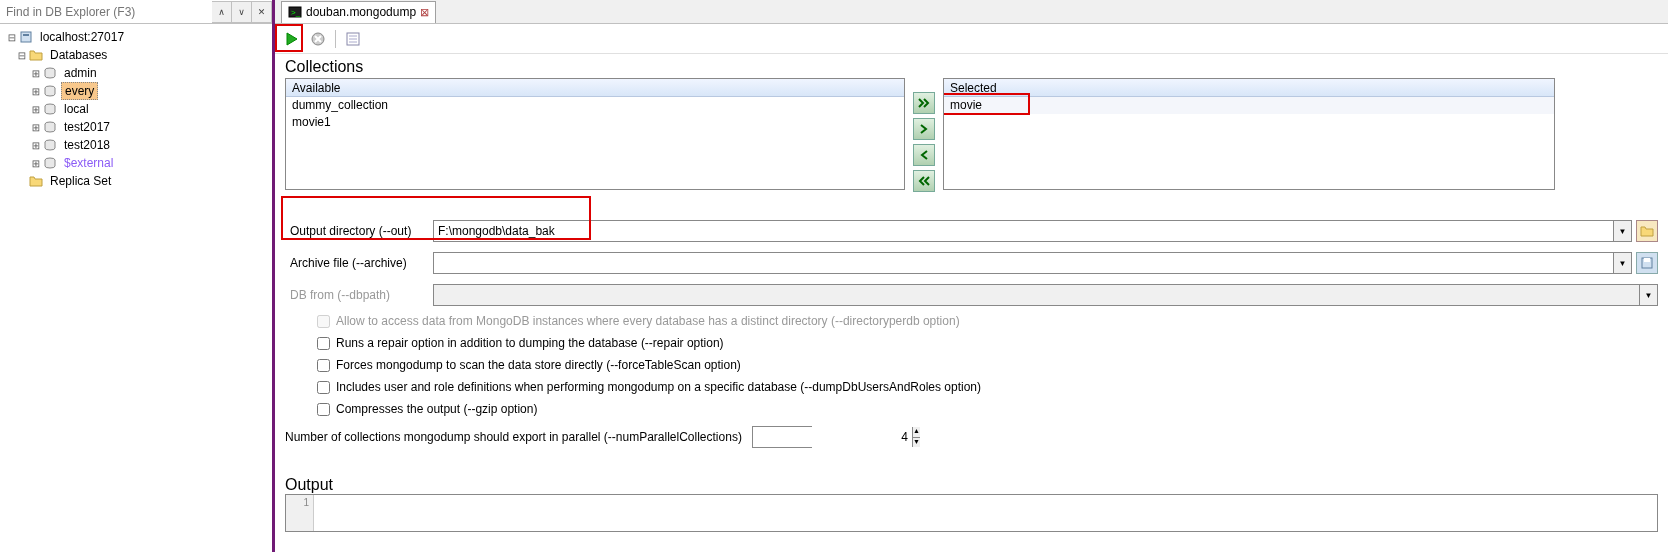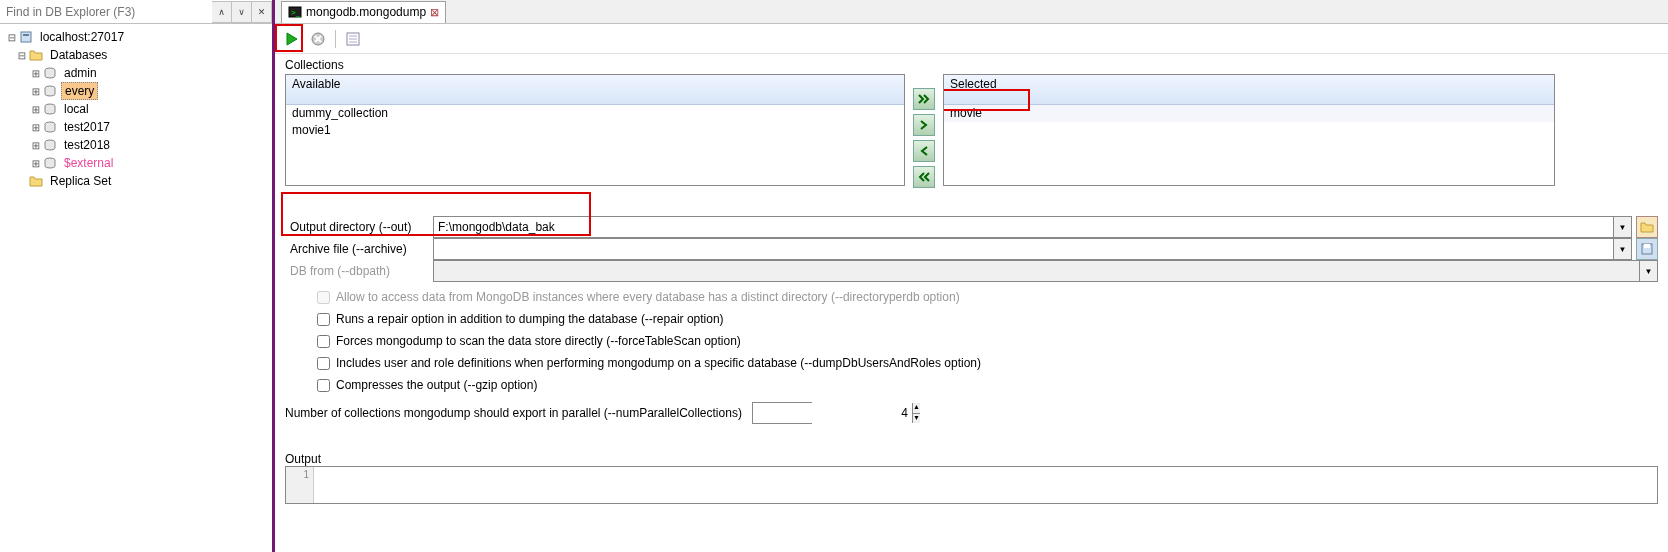--- a/index.html
+++ b/index.html
@@ -23,34 +23,34 @@
 .right-panel { flex: 1; display: flex; flex-direction: column; }
 .tab-bar { height: 24px; background: #f0f0f0; border-bottom: 1px solid #c0c0c0; display: flex; align-items: center; padding-left: 6px; }
 .tab { height: 22px; background: #fff; border: 1px solid #a0a0a0; border-bottom: none; display: flex; align-items: center; padding: 0 6px; gap: 4px; }
 .tab-close { color: #b04040; font-size: 11px; cursor: pointer; }
 .toolbar { height: 30px; display: flex; align-items: center; padding: 0 6px; gap: 4px; border-bottom: 1px solid #e0e0e0; }
 .tool-btn { width: 22px; height: 22px; display: flex; align-items: center; justify-content: center; cursor: pointer; }
 .tool-sep { width: 1px; height: 18px; background: #c0c0c0; margin: 0 2px; }
 .red-box { position: absolute; border: 2px solid #d00; pointer-events: none; }
 
 .content { flex: 1; padding: 4px 10px; overflow: auto; position: relative; }
-.label-text { font-size: 12px; }
+.label-text { font-size: 16px; }
 
 .collections-row { display: flex; gap: 8px; margin-top: 2px; }
 .listbox { border: 1px solid #888; background: #fff; height: 112px; overflow: auto; }
 .avail-box { width: 620px; }
 .sel-box { width: 612px; }
-.list-header { background: linear-gradient(#f0f5ff, #d8e6f8); border-bottom: 1px solid #b8c8e0; padding: 2px 6px; height: 30px; }
+.list-header { background: linear-gradient(#f0f5ff, #d8e6f8); border-bottom: 1px solid #b8c8e0; padding: 2px 6px; height: 18px; }
 .list-item { padding: 1px 6px; height: 17px; }
 .list-item.sel-row { background: #f4f6fb; }
 .transfer-btns { display: flex; flex-direction: column; gap: 4px; padding-top: 14px; }
 .xfer-btn { width: 22px; height: 22px; border: 1px solid #7a9; background: linear-gradient(#e0f0e0, #b0d0b0); display: flex; align-items: center; justify-content: center; cursor: pointer; }
 .xfer-btn svg { width: 14px; height: 14px; }
 
-.form-row { display: flex; align-items: center; gap: 0; }
+.form-row { display: flex; align-items: center; margin-top: 10px; gap: 0; }
 .form-label { width: 148px; padding: 2px 4px; border: 1px solid transparent; }
 .folder-btn { width: 22px; height: 22px; border: 1px solid #a88; background: #f8e8c0; margin-left: 4px; cursor: pointer; display: flex; align-items: center; justify-content: center; }
 .archive-btn { background: #d0e0f0; border-color: #8aa; }
 
 .check-row { display: flex; align-items: center; margin-top: 8px; gap: 4px; margin-left: 32px; }
 .check-row input { margin-right: 2px; }
 .check-row.disabled { color: #999; }
 
 .parallel-row { display: flex; align-items: center; margin-top: 10px; gap: 10px; }
 .spinner { width: 60px; height: 22px; border: 1px solid #888; display: flex; }
@@ -154,21 +154,21 @@
       <span class="tree-label">test2018</span>
     </div>
     <div class="tree-node indent-2">
       <span class="tree-toggle">⊞</span>
       <span class="tree-icon">
           <svg width="14" height="14">
             <ellipse cx="7" cy="4" rx="5" ry="2" fill="#e8e8e8" stroke="#888"></ellipse>
             <path d="M2 4 L2 10 A5 2 0 0 0 12 10 L12 4" fill="#e8e8e8" stroke="#888"></path>
           </svg>
         </span>
-      <span class="tree-label" style="color:#ec4899">$external</span>
+      <span class="tree-label" style="color:#8b5cf6">$external</span>
     </div>
     <div class="tree-node indent-1">
       <span class="tree-toggle" style="visibility:hidden">⊞</span>
       <span class="tree-icon">
           <svg width="14" height="14">
             <path d="M1 3 L5 3 L6 5 L13 5 L13 12 L1 12 Z" fill="#f8d878" stroke="#c0a040"></path>
           </svg>
         </span>
       <span class="tree-label">Replica Set</span>
     </div>
@@ -177,21 +177,21 @@
 
 <div class="right-panel">
   <div class="tab-bar">
     <div class="tab">
       <span>
           <svg width="14" height="14">
             <rect x="1" y="2" width="12" height="10" fill="#202020" stroke="#000"></rect>
             <text x="3" y="10" fill="#0f0" font-size="8">&gt;_</text>
           </svg>
         </span>
-      <span>mongodb.mongodump</span>
+      <span>douban.mongodump</span>
       <span class="tab-close">⊠</span>
     </div>
   </div>
   <div class="toolbar" style="position:relative">
     <div class="tool-btn">
       <svg width="16" height="16">
           <path d="M3 2 L13 8 L3 14 Z" fill="#2a2" stroke="#080"></path>
         </svg>
     </div>
     <div class="tool-btn">

